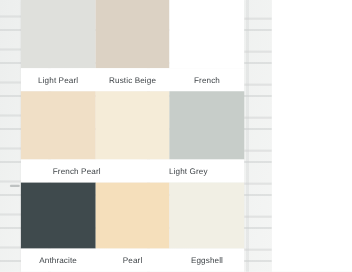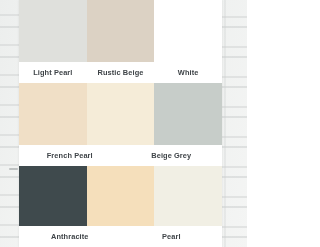--- a/index.html
+++ b/index.html
@@ -60,21 +60,20 @@
   
   #grid {
     position: absolute;
     left: 19px;
     top: 0px;
     width: 203px;
     height: 247px;
     display: flex;
     flex-direction: column;
     box-shadow: 0 0 2px rgba(120,125,125,0.18);
-    font-weight: bold;
   }
   .swatch-row {
     display: flex;
     flex-direction: column;
     flex: 1 1 0;
     min-height: 0;
   }
   .swatch-row.row-1 { flex: 0 0 83px; }
   .swatch-row.row-2 { flex: 0 0 83px; }
   .swatch-row.row-3 { flex: 1 1 auto; }
@@ -133,41 +132,42 @@
 
   <div class="swatch-row row-1">
     <div class="colors">
       <div class="color-cell" style="background-color: rgb(223, 224, 220);"></div>
       <div class="color-cell" style="background-color: rgb(220, 210, 196);"></div>
       <div class="color-cell" style="background-color: rgb(255, 255, 255);"></div>
     </div>
     <div class="labels" style="background-color: rgb(255, 255, 255);">
       <div class="label-cell" style="color: rgb(63, 68, 72);">Light Pearl</div>
       <div class="label-cell" style="color: rgb(63, 68, 72); text-align: right;">Rustic Beige</div>
-      <div class="label-cell" style="color: rgb(63, 68, 72);">White</div>
+      <div class="label-cell" style="color: rgb(63, 68, 72);">French</div>
     </div>
   </div>
 
   <div class="swatch-row row-2">
     <div class="colors">
       <div class="color-cell" style="background-color: rgb(240, 223, 198);"></div>
       <div class="color-cell" style="background-color: rgb(245, 236, 216);"></div>
       <div class="color-cell" style="background-color: rgb(199, 205, 201);"></div>
     </div>
     <div class="labels" style="background-color: rgb(255, 255, 255);">
       <div class="label-cell" style="color: rgb(63, 68, 72);">French Pearl</div>
-      <div class="label-cell" style="color: rgb(63, 68, 72);">Beige Grey</div>
+      <div class="label-cell" style="color: rgb(63, 68, 72);">Light Grey</div>
     </div>
   </div>
 
   <div class="swatch-row row-3">
     <div class="colors">
       <div class="color-cell" style="background-color: rgb(63, 74, 77);"></div>
       <div class="color-cell" style="background-color: rgb(245, 223, 187);"></div>
       <div class="color-cell" style="background-color: rgb(241, 239, 228);"></div>
     </div>
     <div class="labels" style="background-color: rgb(255, 255, 255);">
       <div class="label-cell" style="color: rgb(63, 68, 72);">Anthracite</div>
       <div class="label-cell" style="color: rgb(63, 68, 72);">Pearl</div>
+      <div class="label-cell" style="color: rgb(63, 68, 72);">Eggshell</div>
     </div>
   </div>
 
 </div>
 
 </body></html>

